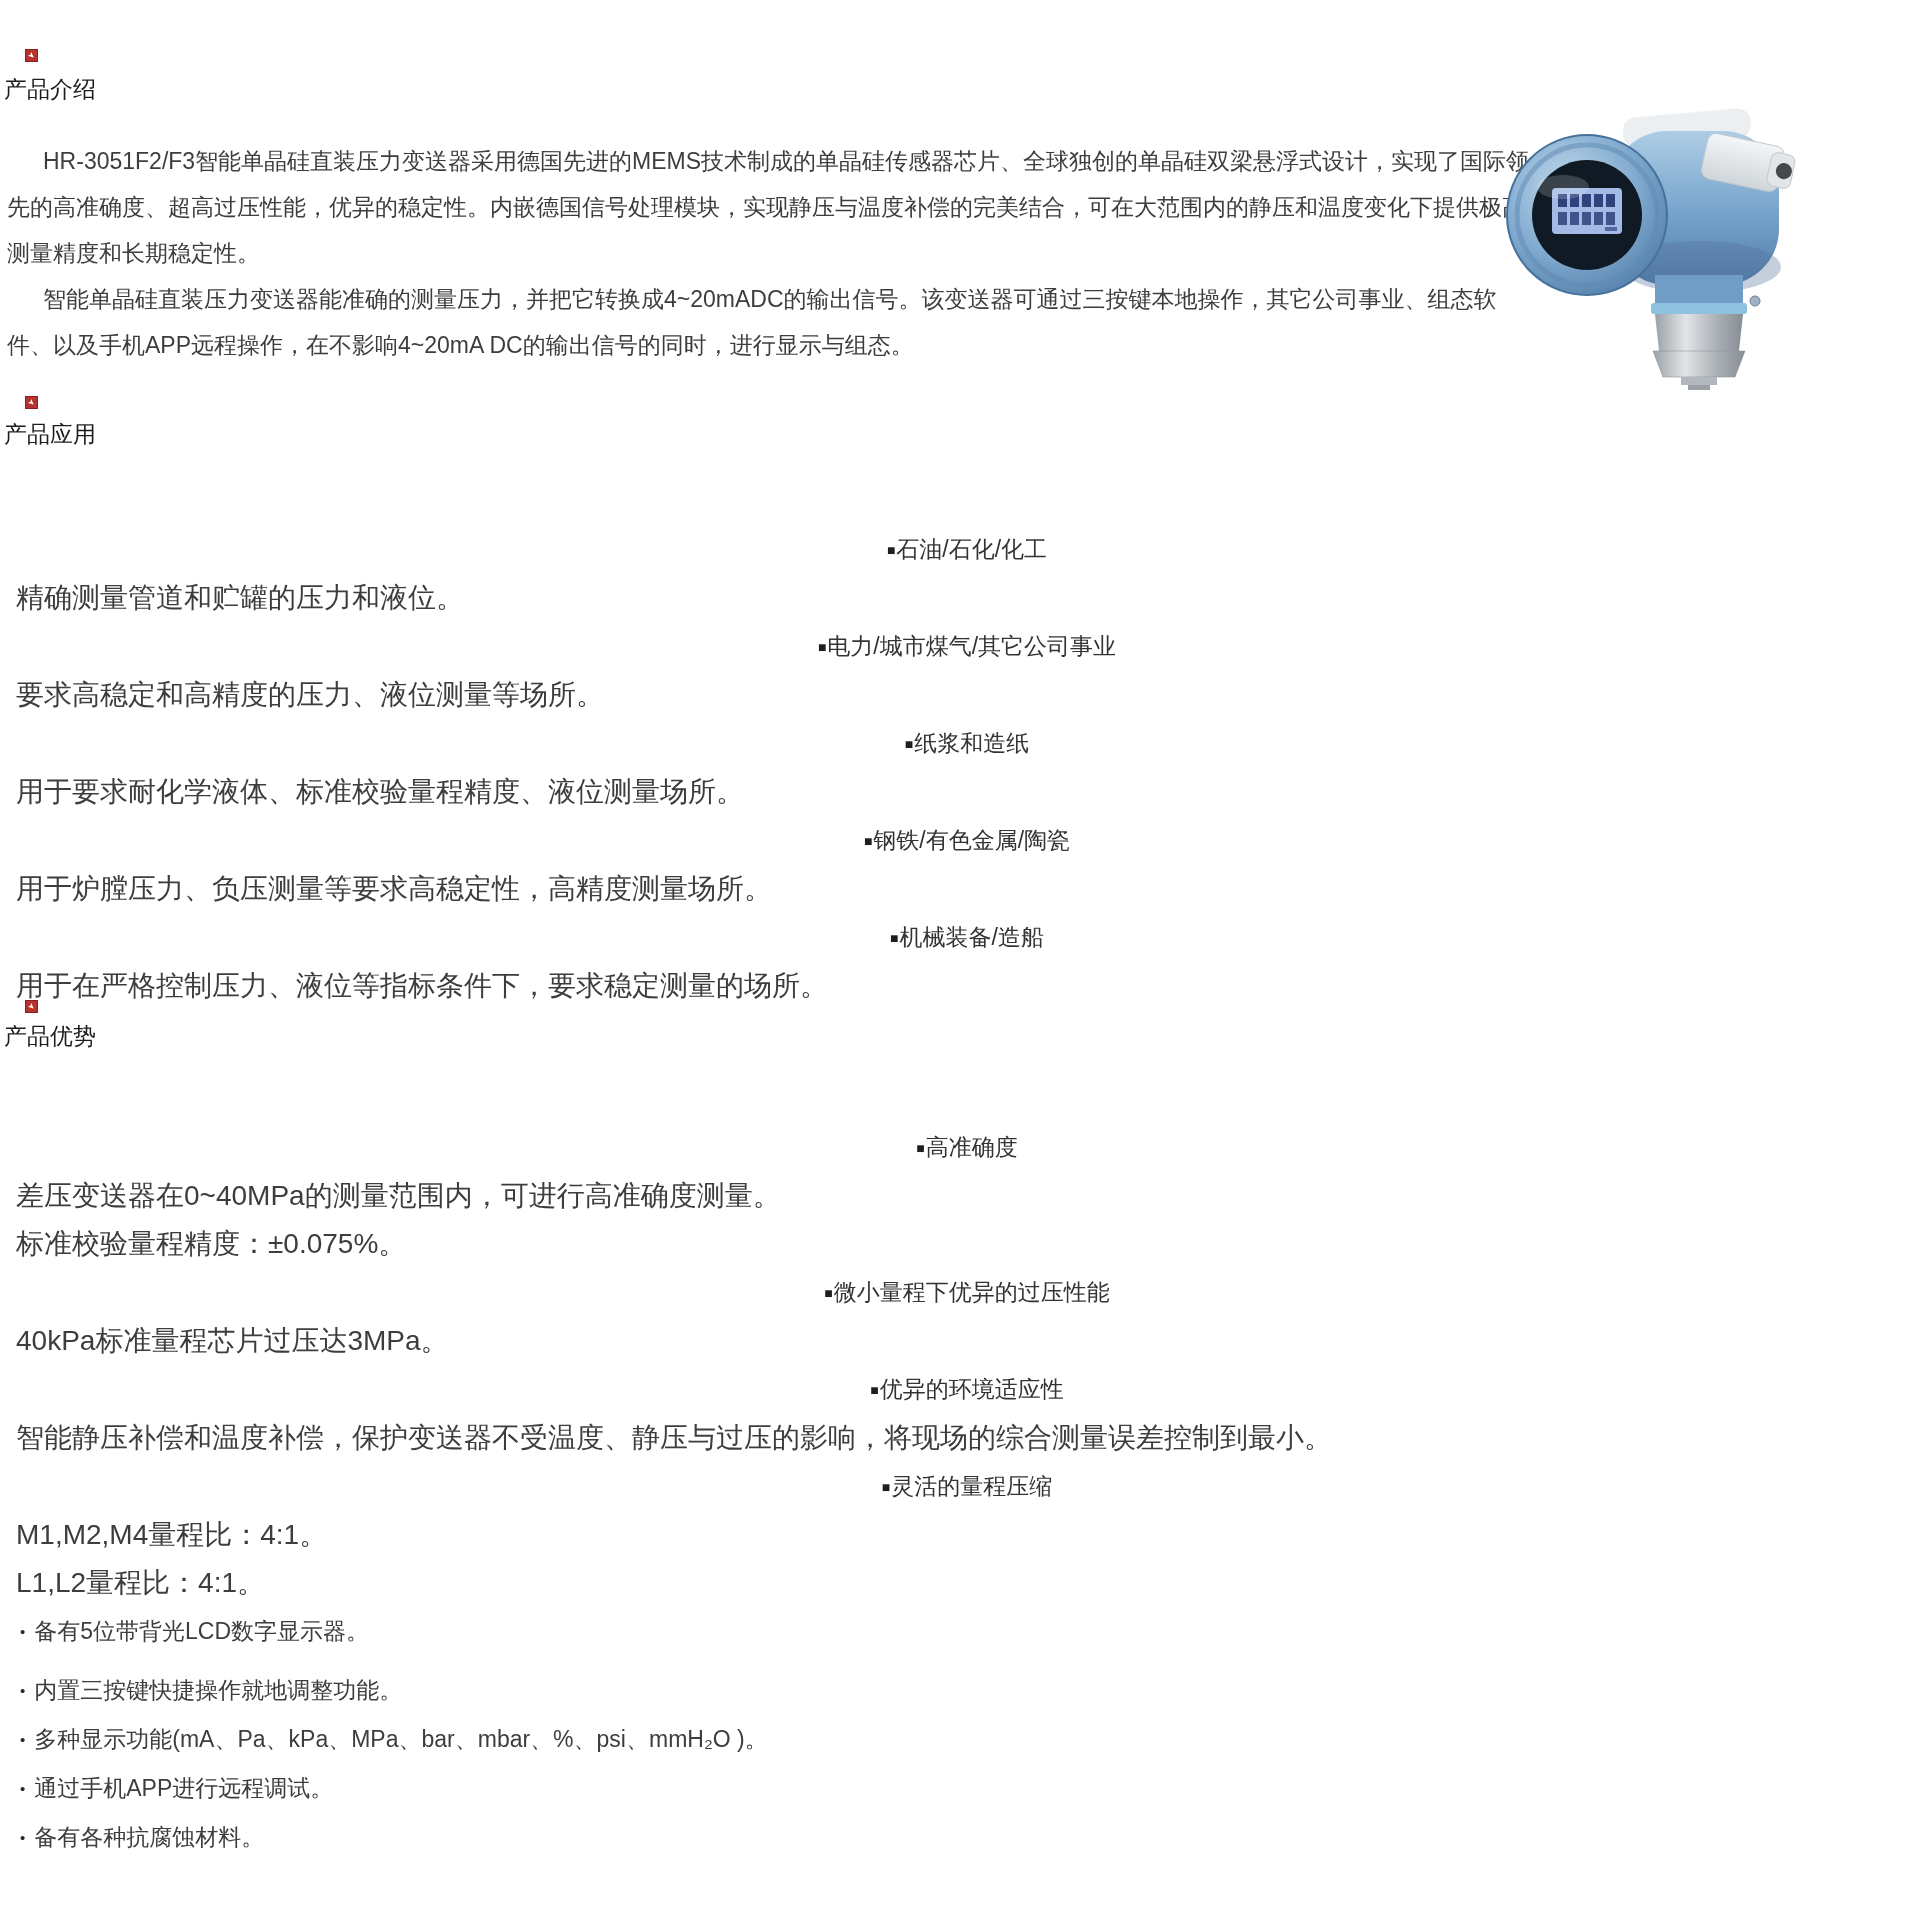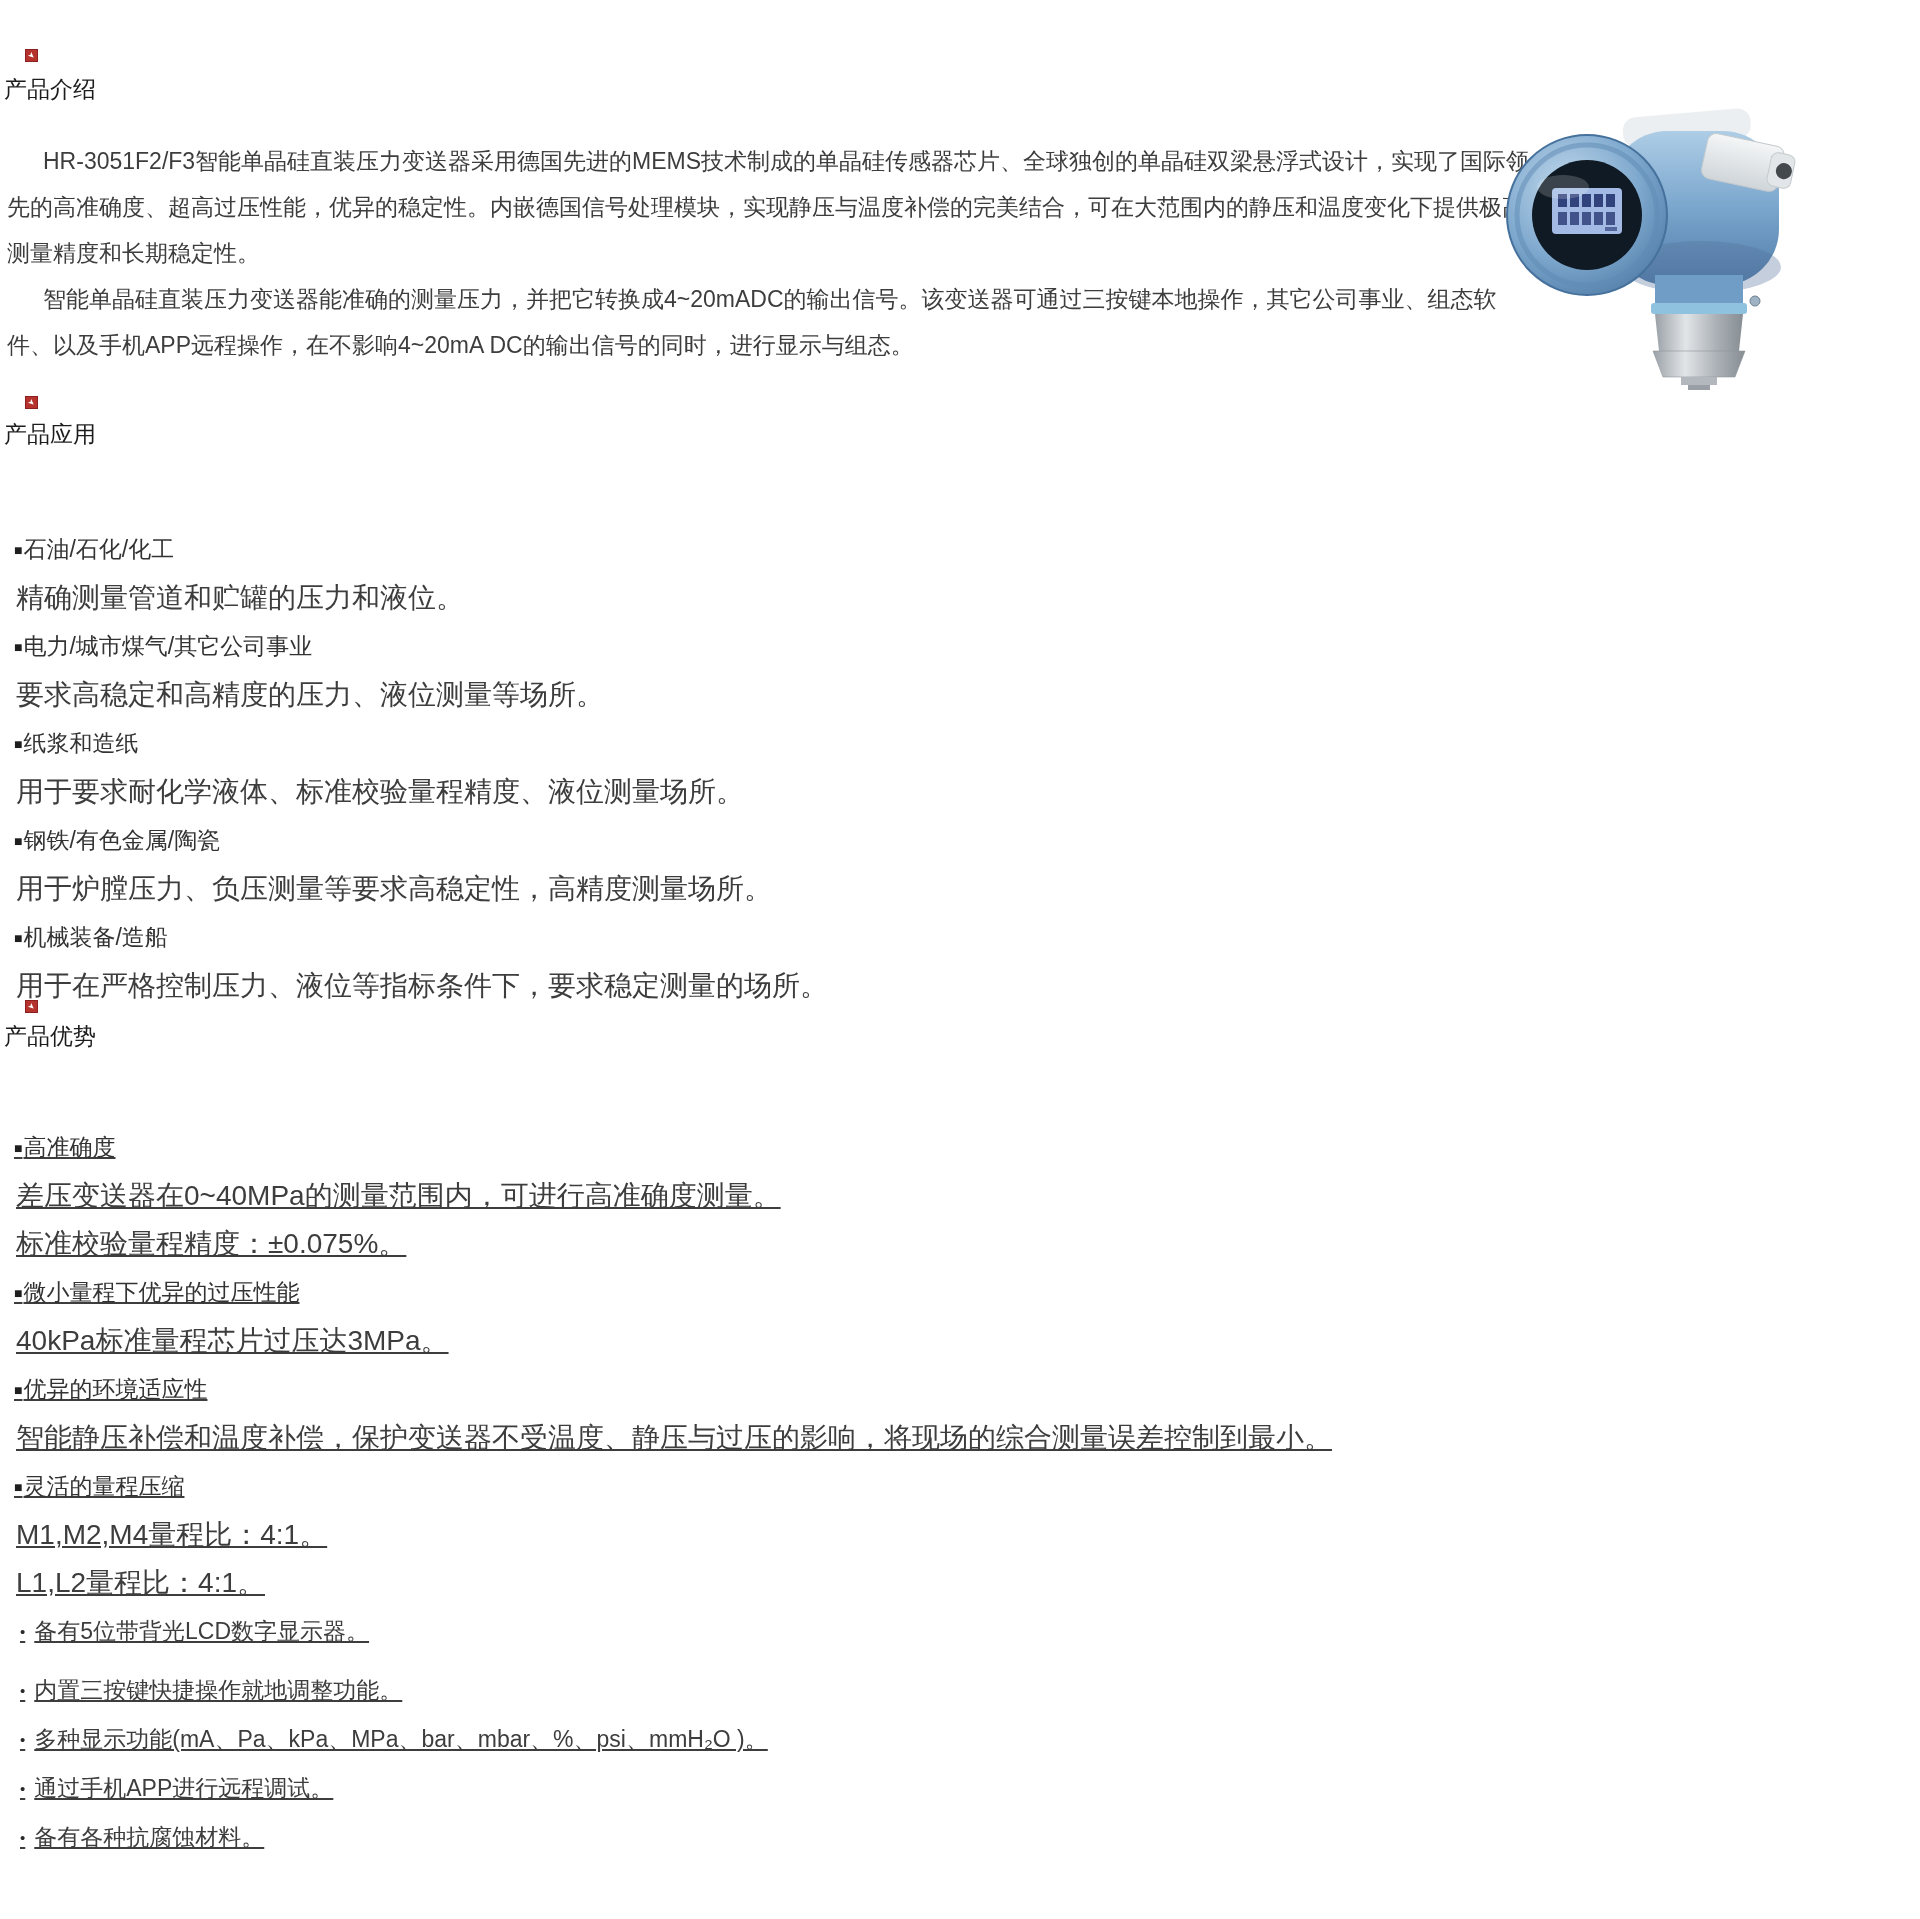--- a/index.html
+++ b/index.html
@@ -16,22 +16,22 @@
   .icon1{margin:49px 0 0 25px;}
   .icon2{margin:28px 0 0 25px;}
   .icon3{margin:-10px 0 0 25px;}
   .h{font-size:23px;font-weight:normal;color:#1c1c1c;line-height:26px;margin:14px 0 0 4px;white-space:nowrap;}
   .h2m{margin-top:12px;}
   .h3m{margin-top:10px;}
   .intro{margin-top:36px;}
   .pline{font-size:23px;line-height:46px;margin-left:7px;white-space:nowrap;}
   .pline.indent{padding-left:36px;}
   .apps{margin-top:78px;}
-  .advs{margin-top:74px;text-decoration:underline;}
-  .li-title{font-size:23px;line-height:48px;margin-left:14px;white-space:nowrap;color:#333;}
+  .advs{margin-top:74px;}
+  .li-title{font-size:23px;line-height:48px;margin-left:14px;white-space:nowrap;color:#333;text-align:center;}
   .sq{font-size:14px;margin-right:1px;vertical-align:2px;color:#1e1e1e;}
   .li-desc{font-size:28px;line-height:48px;margin-left:16px;white-space:nowrap;}
   .bl{font-size:23px;line-height:48px;margin-left:20px;white-space:nowrap;}
   .dot{font-size:15px;margin-right:9px;vertical-align:2px;color:#2a2a2a;}
   .mt10{margin-top:10px;}
   .product-photo{position:absolute;left:1505px;top:105px;width:295px;height:285px;}
 </style>
 </head>
 <body>
 

